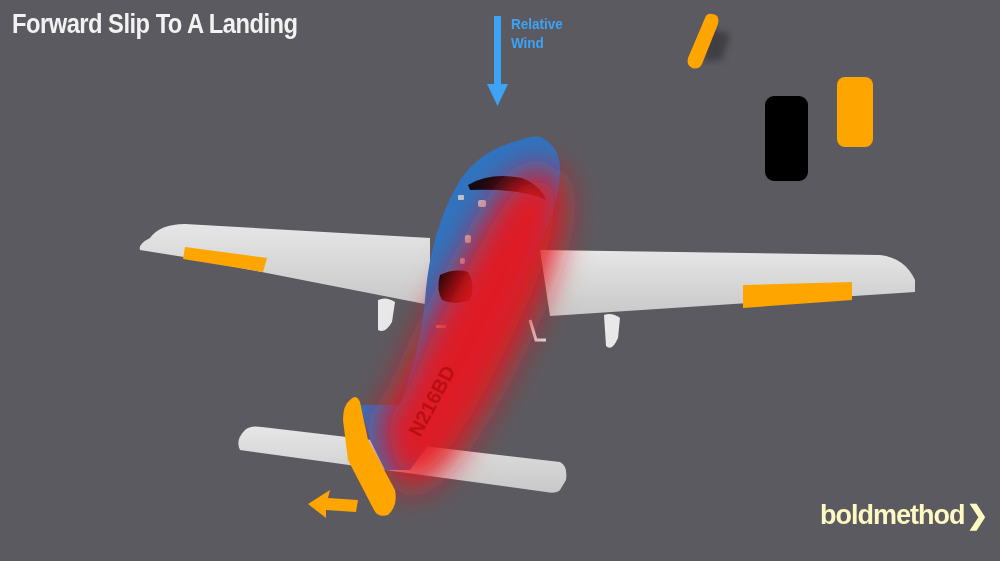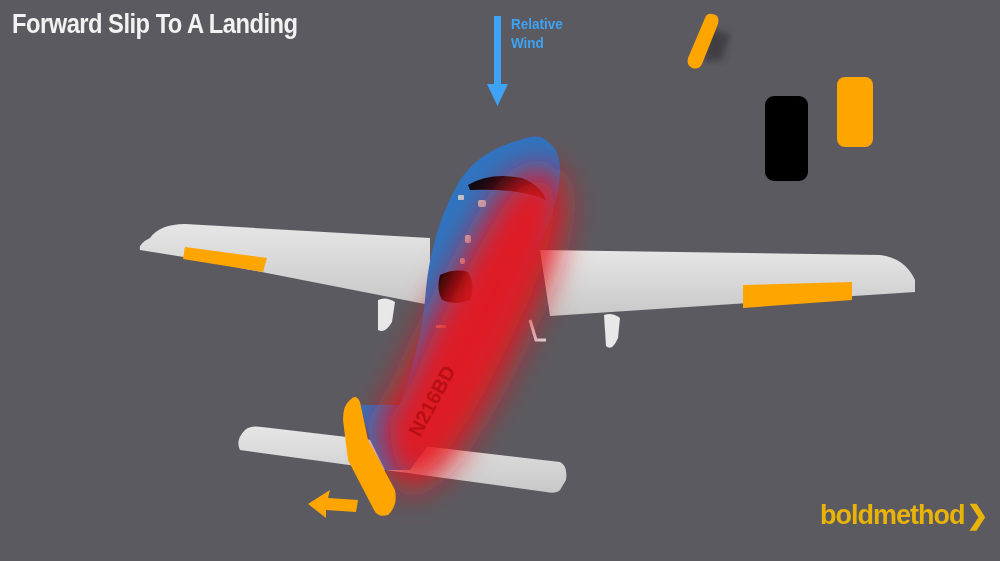--- a/index.html
+++ b/index.html
@@ -14,21 +14,21 @@
       color: #f2f2f2; font-size: 27px; font-weight: bold;
       letter-spacing: -0.6px; transform: scaleX(0.88); transform-origin: left top;
     }
     .wind-label {
       position: absolute; left: 511px; top: 14px;
       color: #3ea2f5; font-weight: bold; font-size: 15px; line-height: 19px;
       transform: scaleX(0.9); transform-origin: left top;
     }
     .logo {
       position: absolute; left: 820px; top: 500px;
-      color: #eab308; font-weight: bold; font-size: 27px; letter-spacing: -1px;
+      color: #fef9c3; font-weight: bold; font-size: 27px; letter-spacing: -1px;
     }
     .logo .chev { font-size: 26px; margin-left: 2px; }
     svg.scene { position: absolute; left: 0; top: 0; }
   </style>
 </head>
 <body>
 
 <div class="title">Forward Slip To A Landing</div>
 
 <div class="wind-label">

